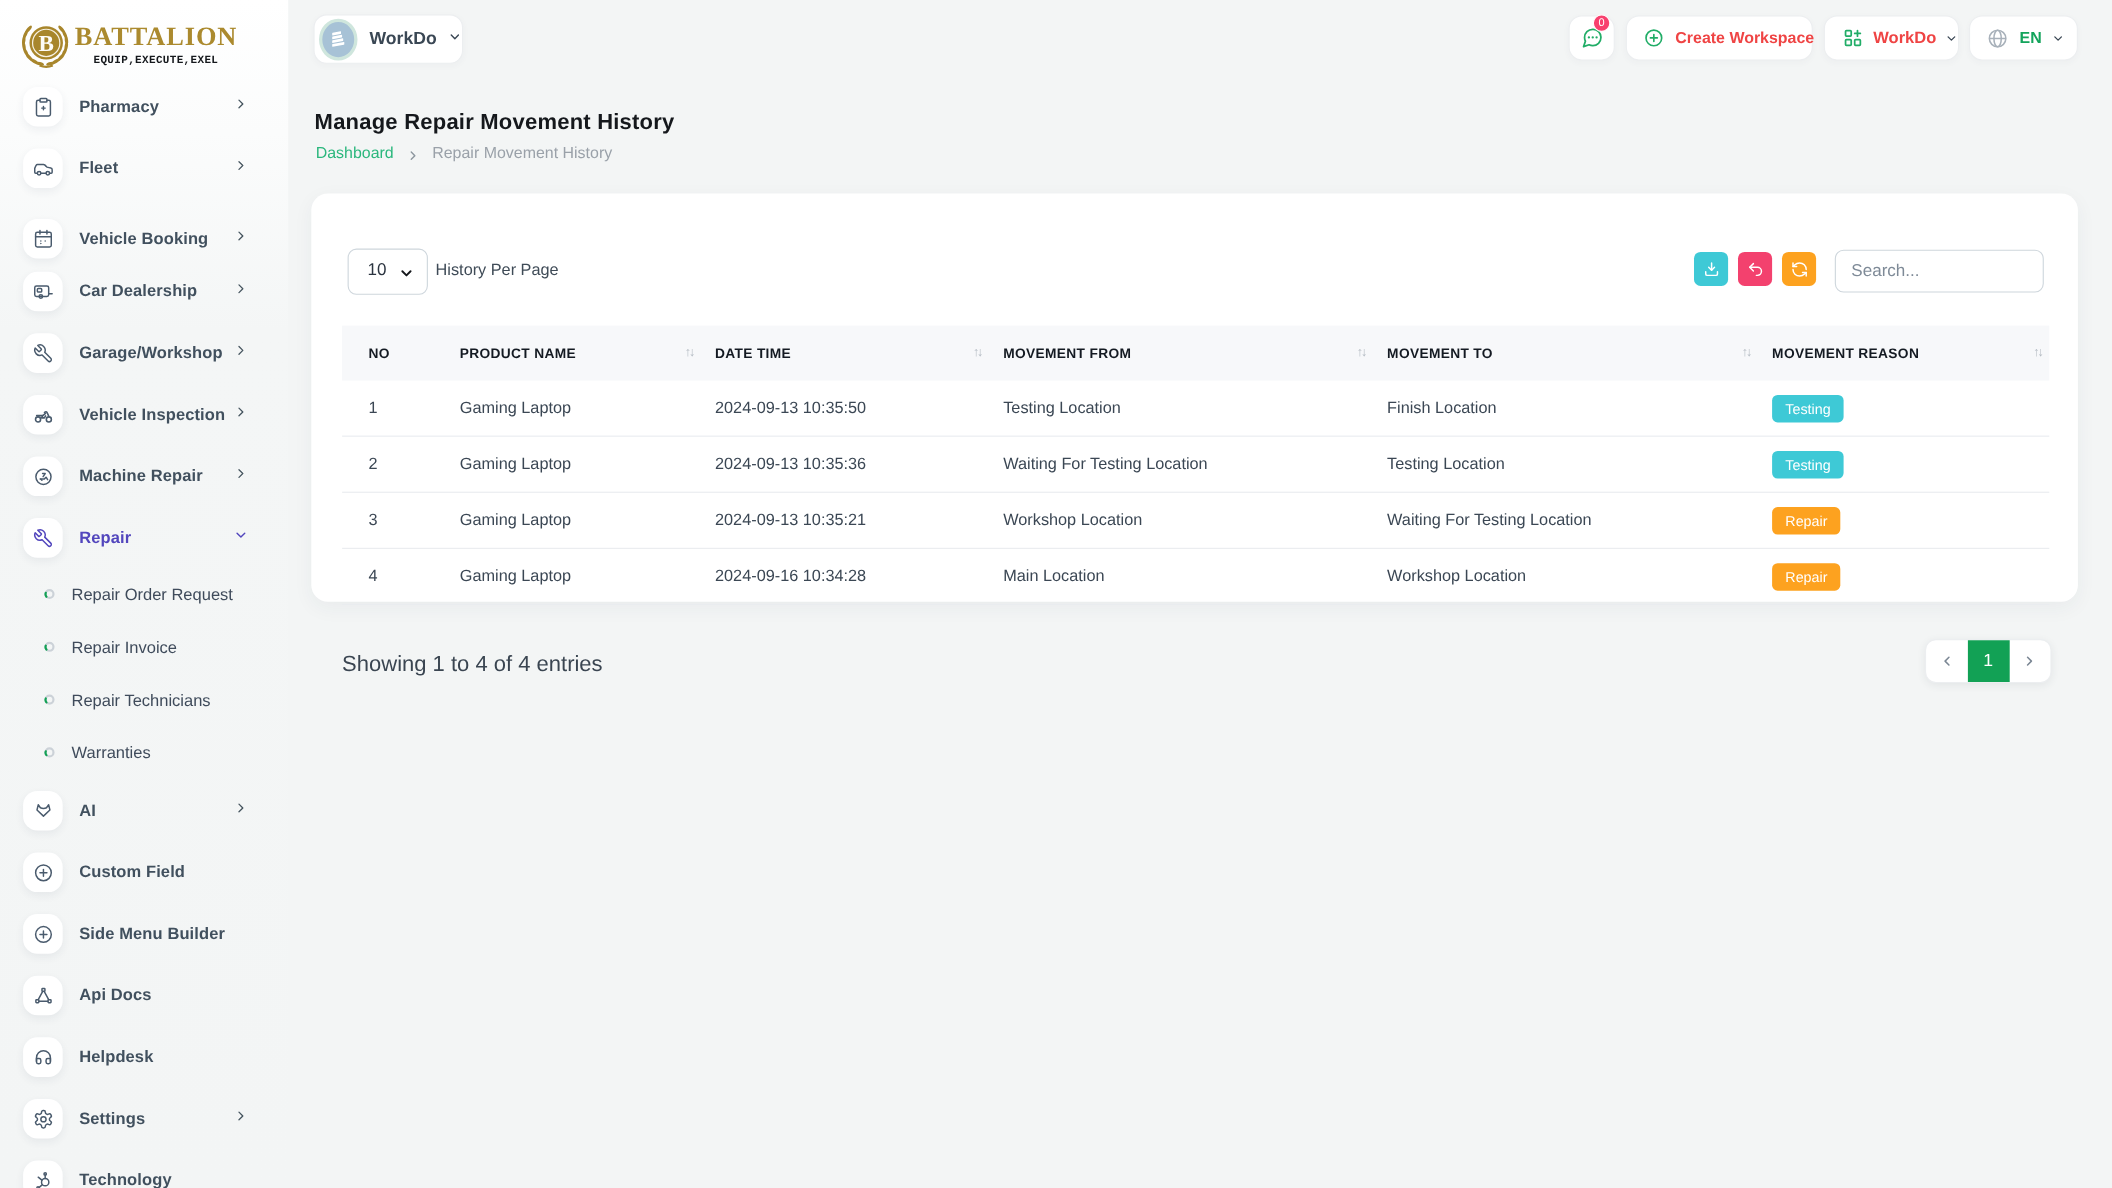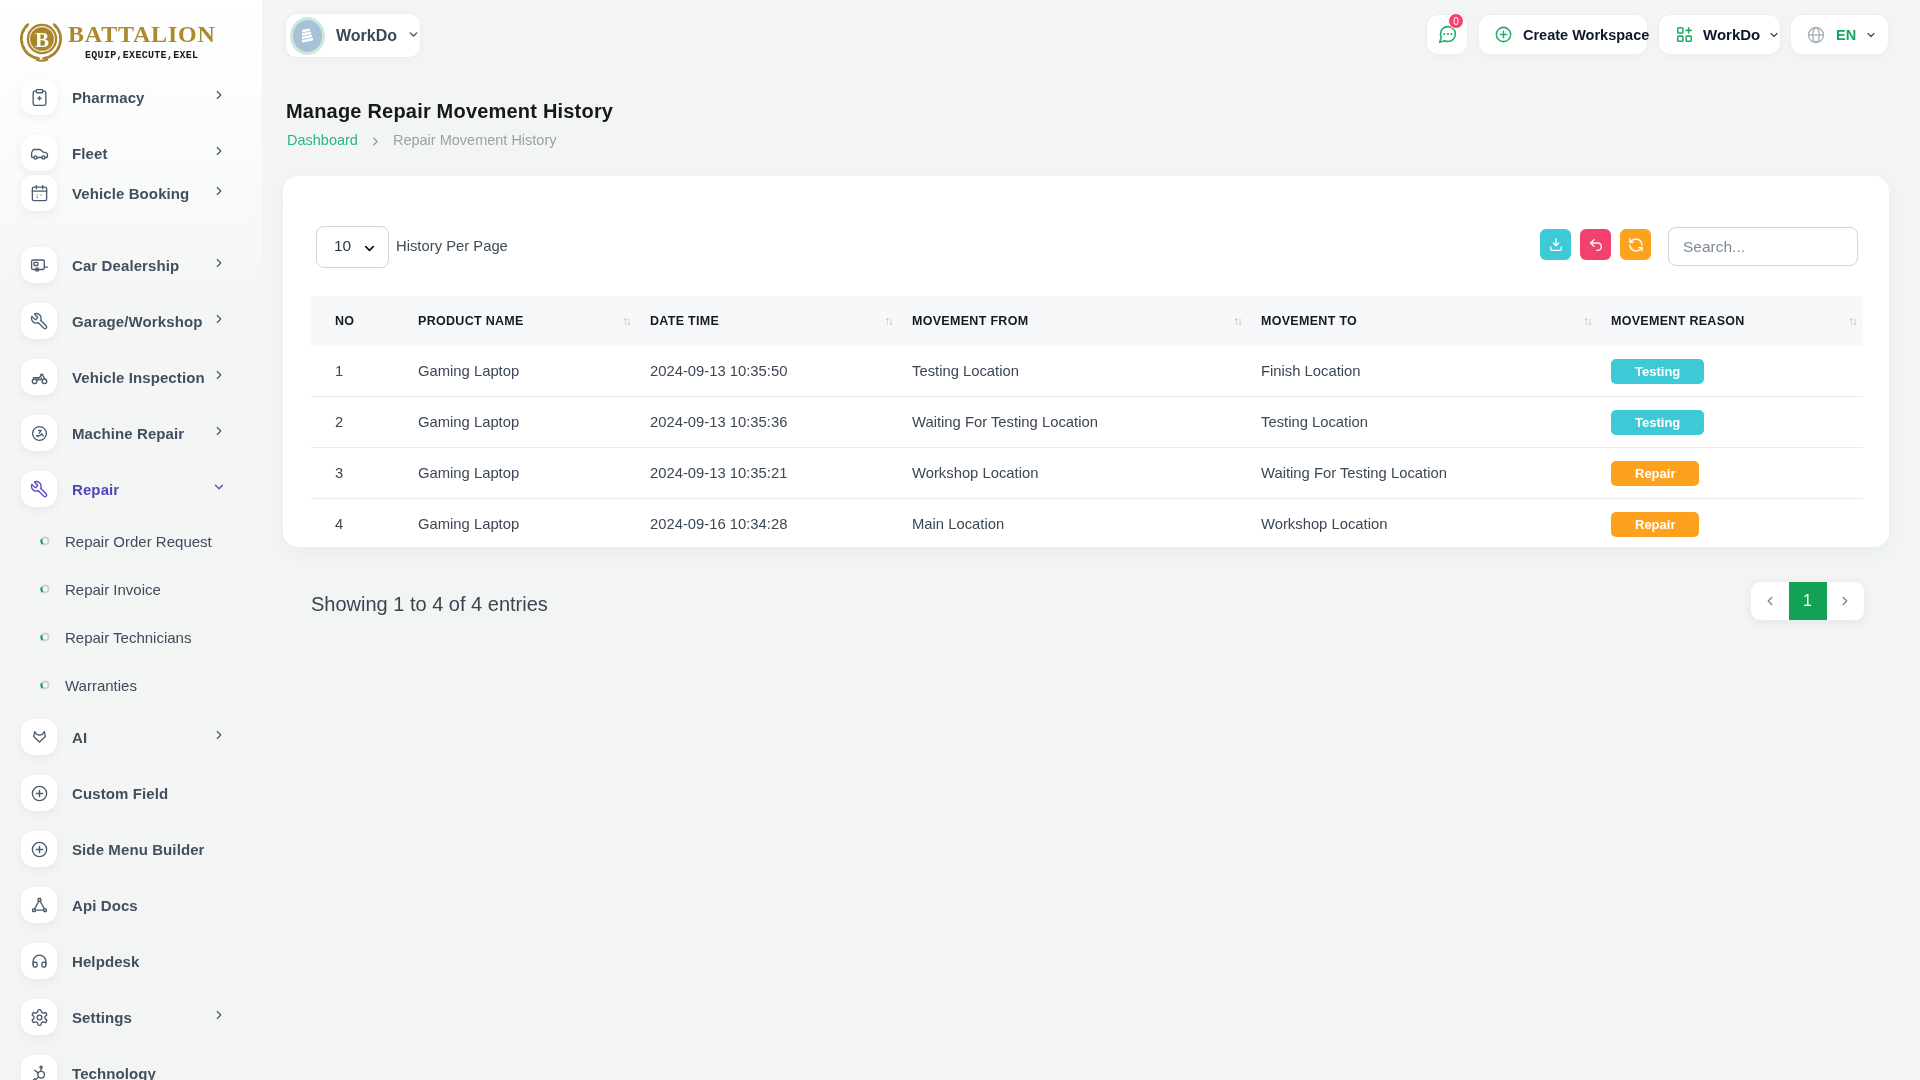--- a/index.html
+++ b/index.html
@@ -23,21 +23,21 @@
   .sdot { position:absolute; left:40px; top:50%; transform:translateY(-50%); }
   .slabel { position:absolute; left:65px; top:50%; transform:translateY(-50%); font-size:15px; font-weight:400; color:#3f4b5b; }
   .active .mlabel { color:#5246bd; }
   
   .pill { position:absolute; top:14px; height:41px; background:#fff; border:1px solid #eceef0; border-radius:12px;
     display:flex; align-items:center; box-shadow:0 2px 6px rgba(50,60,80,.03); white-space:nowrap; }
   .ws-pill { left:285px; width:136px; padding-left:4px; top:13px; height:45px; }
   .ws-circ { width:38px; height:38px; border-radius:50%; background:#a7c2d6; border:3px solid #cfe6dd; display:flex; align-items:center; justify-content:center; }
   .ws-name { font-size:16px; font-weight:600; color:#3a4754; margin-left:11px; }
   .ws-chev { margin-left:10px; }
-  .pill .txt { font-size:14.5px; font-weight:600; color:#0f172a; }
+  .pill .txt { font-size:14.5px; font-weight:600; color:#ef4444; }
   .pill svg { flex:none; }
   
   .h1 { position:absolute; left:286px; top:100px; font-size:20px; font-weight:700; color:#15181c; letter-spacing:0.2px; }
   .crumbs { position:absolute; left:287px; top:132px; font-size:14.5px; display:flex; align-items:center; }
   .crumbs a { color:#2bb77d; text-decoration:none; }
   .crumbs .cur { color:#9aa1a9; }
   .card { position:absolute; left:283px; top:176px; width:1606px; height:371px; background:#fff; border-radius:15px;
     box-shadow:0 5px 18px rgba(40,50,70,.05); }
   .selbox { position:absolute; left:33px; top:50px; width:73px; height:42px; border:1px solid #ced6dc; border-radius:8px; background:#fff; }
   .selbox .v { position:absolute; left:17px; top:10px; font-size:15.5px; color:#2b3440; }
@@ -47,21 +47,21 @@
   .search { position:absolute; left:1385px; top:51px; width:190px; height:39px; border:1px solid #ced6dc; border-radius:8px; background:#fff; }
   .search .ph { position:absolute; left:14px; top:10px; font-size:15.5px; color:#7e8a97; }
   
   .thead { position:absolute; left:28px; top:120px; width:1552px; height:50px; background:#f7f8fa; display:flex; }
   .th { display:flex; align-items:center; font-size:12.5px; font-weight:700; color:#141a22; letter-spacing:.3px; padding:0 0 0 24px; }
   .th .sort { margin-left:auto; margin-right:-4px; color:#b3bac2; font-size:11.5px; letter-spacing:-2px; font-weight:400; }
   .trow { position:absolute; left:28px; width:1552px; height:51px; display:flex; border-bottom:1px solid #e9ecef; }
   .td { display:flex; align-items:center; font-size:14.8px; color:#3b4754; padding:0 10px 0 24px; }
   .c1{width:83px;} .c2{width:232px;} .c3{width:262px;} .c4{width:349px;} .c5{width:350px;} .c6{width:276px;}
   .th.c6 .sort { margin-right:7px; }
-  .badge { display:inline-block; padding:5px 24px; border-radius:5px; color:#fff; font-size:13px; font-weight:700; }
+  .badge { display:inline-block; padding:5px 12px; border-radius:5px; color:#fff; font-size:13px; font-weight:400; }
   .b-cyan{ background:#3ec9d6; } .b-org{ background:#fda21f; }
   .showing { position:absolute; left:28px; top:417px; font-size:20px; color:#3a4551; }
   .pager { position:absolute; left:1467px; top:405px; width:115px; height:40px; background:#fff; border:1px solid #eceef0;
      border-radius:10px; box-shadow:0 2px 8px rgba(40,50,70,.08); display:flex; align-items:center; overflow:hidden; }
   .pager .pg { flex:1; display:flex; align-items:center; justify-content:center; color:#7b8794; }
   .pager .cur { width:38px; height:40px; flex:none; background:#12a155; color:#fff; display:flex; align-items:center; justify-content:center; font-size:16px; }
 </style>
 </head>
 <body>
 <div class="sidebar">
@@ -114,21 +114,21 @@
             <circle cx="7" cy="17" r="2"></circle>
             <path d="M9 17h6"></path>
             <circle cx="17" cy="17" r="2"></circle>
           </svg>
         </span>
         <span class="mlabel">Fleet</span>
         <span class="mchev"><svg width="14" height="14" viewBox="0 0 24 24" fill="none" stroke="#46555f" stroke-width="2" stroke-linecap="round" stroke-linejoin="round">
             <path d="M9 6l6 6-6 6"></path>
           </svg></span>
       </div>
-    <div class="mitem" style="top:96px;">
+    <div class="mitem" style="top:120px;">
         <span class="ibox">
           <svg width="19" height="19" viewBox="0 0 24 24" fill="none" stroke="#4a5b6d" stroke-width="1.7" stroke-linecap="round" stroke-linejoin="round">
             <rect x="3" y="4" width="18" height="17" rx="2"></rect>
             <path d="M16 2v4M8 2v4M3 9h18"></path>
             <path d="M9 14h.01M14 14h.01M9 17h.01"></path>
           </svg>
         </span>
         <span class="mlabel">Vehicle Booking</span>
         <span class="mchev"><svg width="14" height="14" viewBox="0 0 24 24" fill="none" stroke="#46555f" stroke-width="2" stroke-linecap="round" stroke-linejoin="round">
             <path d="M9 6l6 6-6 6"></path>

